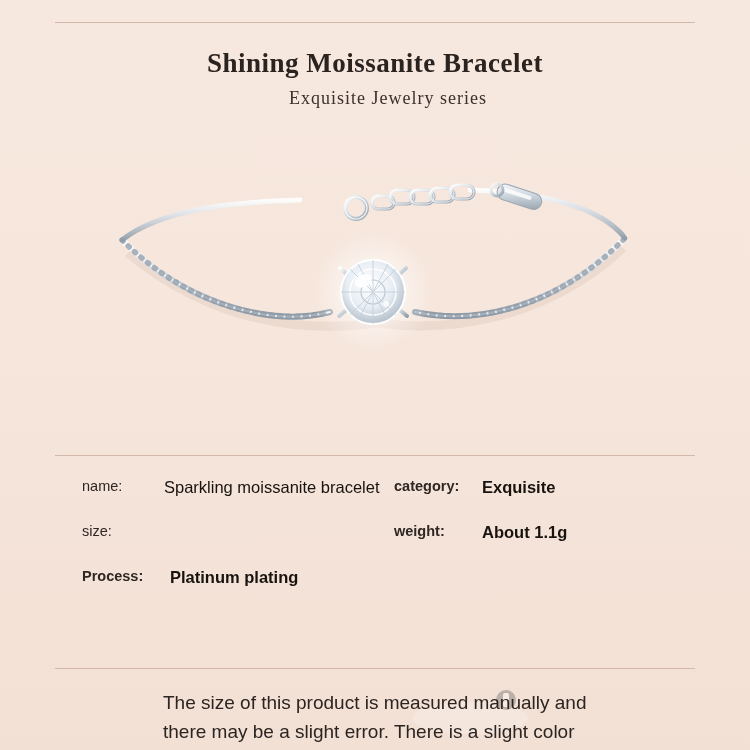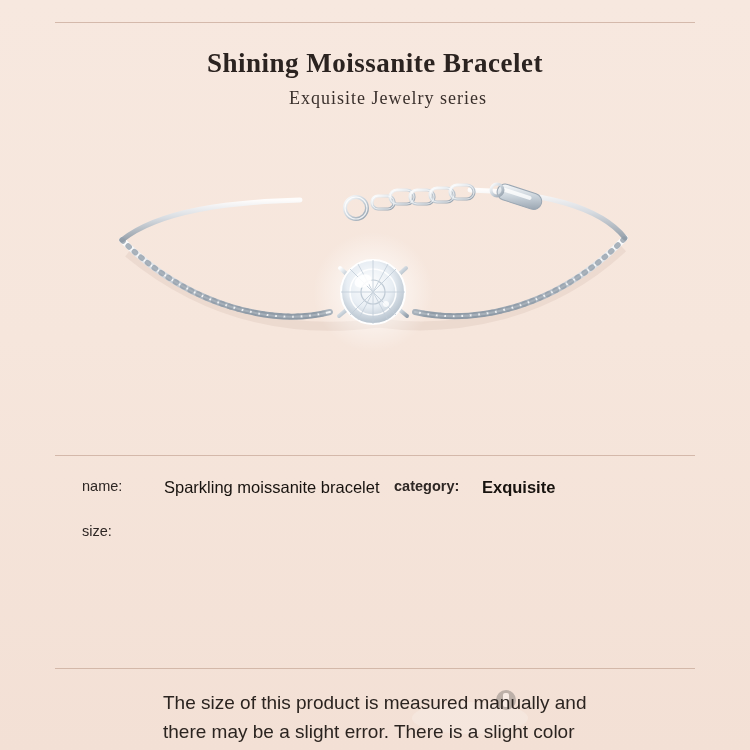--- a/index.html
+++ b/index.html
@@ -235,23 +235,31 @@
       <div class="spec-cell right">
         <span class="spec-label lbl-cat">category:</span>
         <span class="spec-value">Exquisite</span>
       </div>
     </div>
 
     <div class="spec-row">
       <div class="spec-cell left">
         <span class="spec-label lbl-size">size:</span>
       </div>
+      <div class="spec-cell right">
+        <span class="spec-label lbl-wt">weight:</span>
+        <span class="spec-value">About 1.1g</span>
+      </div>
     </div>
 
     <div class="spec-row">
+      <div class="spec-cell right">
+        <span class="spec-label lbl-proc">Process:</span>
+        <span class="spec-value">Platinum plating</span>
+      </div>
     </div>
 
   </div>
 
   <div class="rule rule-bot"></div>
 
   <svg class="note-watermark" viewBox="0 0 140 60">
     <ellipse cx="70" cy="38" rx="58" ry="16" fill="#ffffff" opacity=".55"></ellipse>
     <circle cx="106" cy="20" r="10" fill="#3c3c3c" opacity=".85"></circle>
     <rect x="103" y="13" width="6" height="14" rx="2" fill="#ffffff"></rect>

